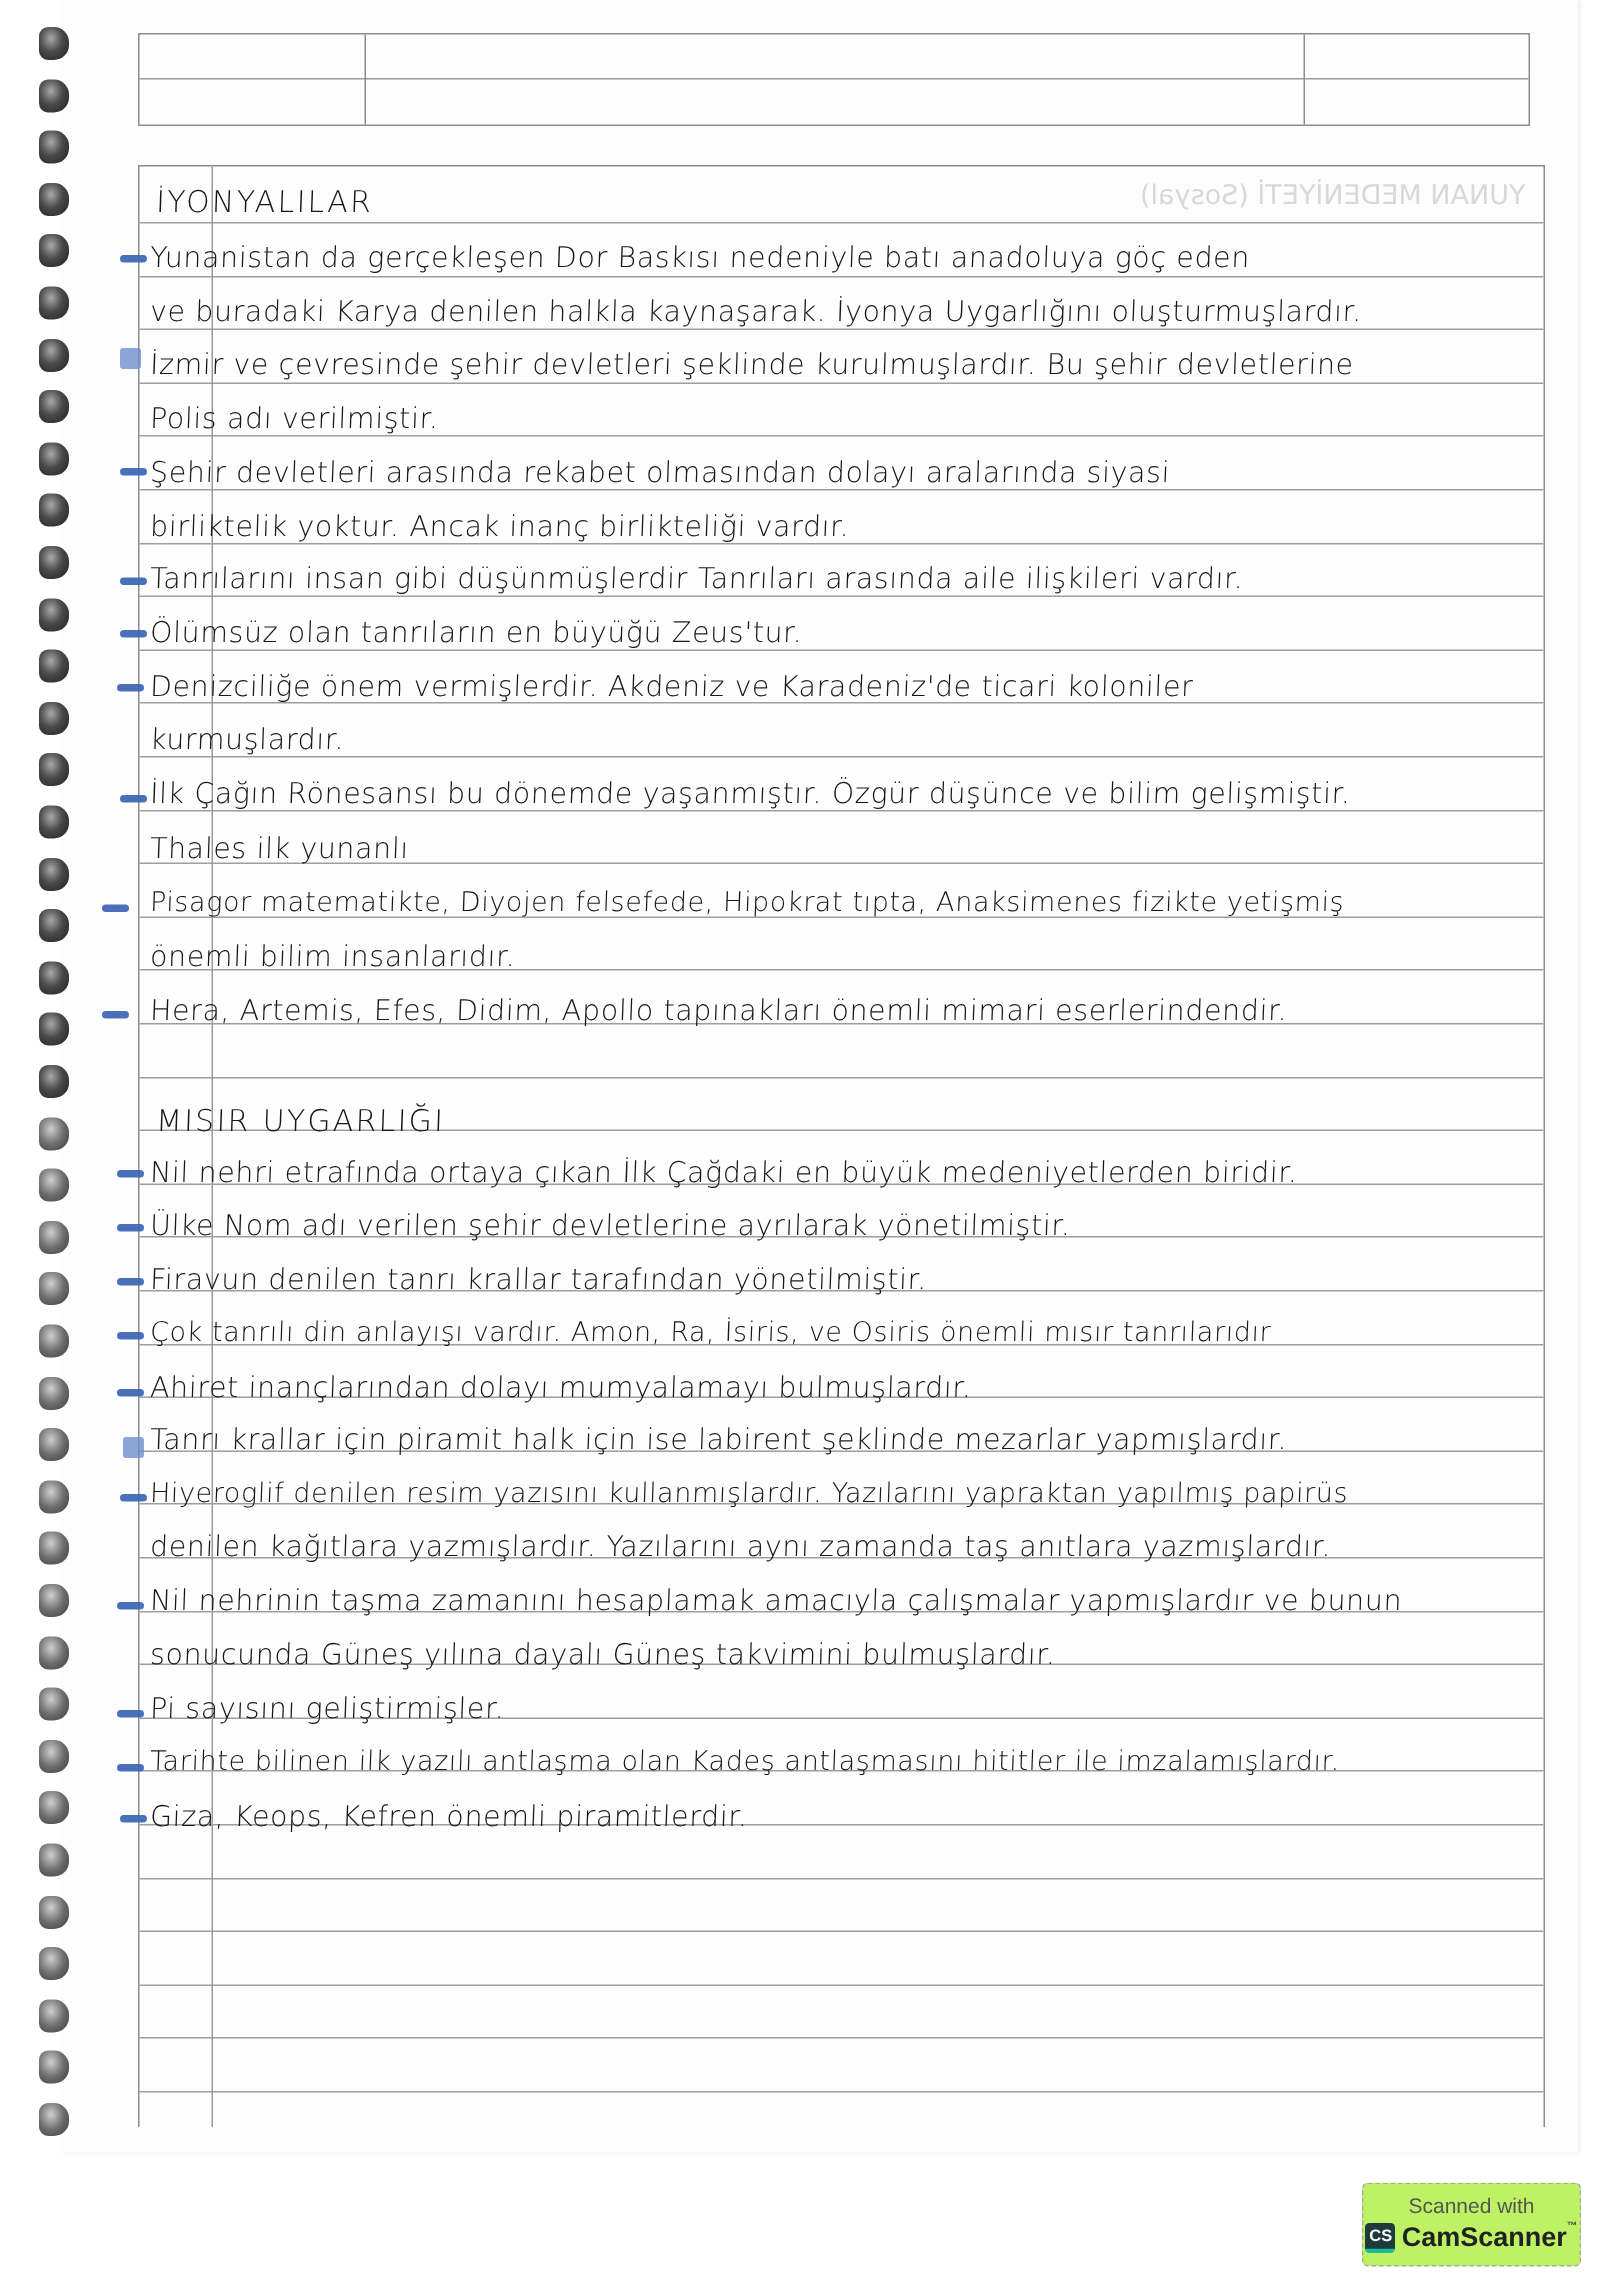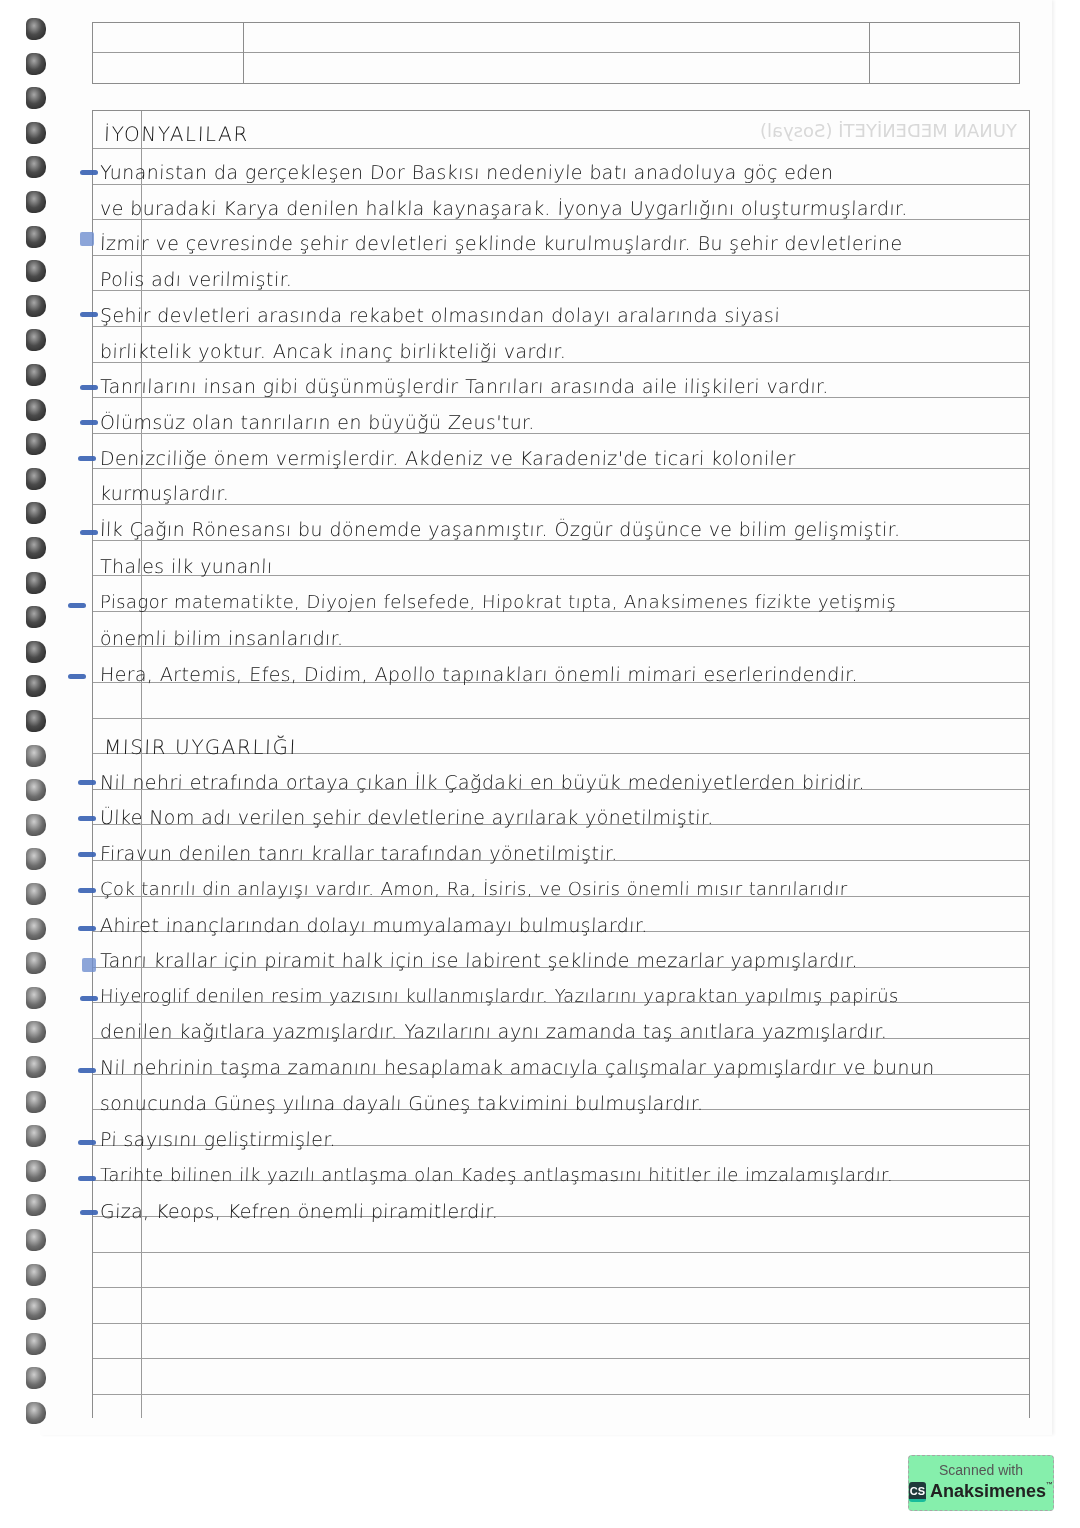--- a/index.html
+++ b/index.html
@@ -48,21 +48,21 @@
   }
   .bullet.box { width:14px; height:14px; border-radius:2px; background:#6f8fcf; opacity:0.8; }
 
   .bleed {
     position:absolute; color:#c9c9c9; font-size:18px; white-space:nowrap;
     font-family:"DejaVu Sans", sans-serif; transform:scaleX(-1); opacity:0.7;
   }
 
   .badge {
     position:absolute; left:908px; top:1455px; width:146px; height:56px;
-    border:1.5px dashed #a6a6a6; border-radius:4px; background:#86efac;
+    border:1.5px dashed #a6a6a6; border-radius:4px; background:#bef264;
     box-sizing:border-box; text-align:center;
   }
   .badge-top { font-family:"Liberation Sans", sans-serif; font-size:14px; color:#555; margin-top:6px; }
   .badge-bot { display:flex; align-items:center; justify-content:center; margin-top:3px; gap:4px; }
   .cs-logo {
     width:20px; height:20px; border-radius:3px; background:#1f3a3a;
     color:#fff; font-family:"Liberation Sans", sans-serif; font-weight:bold; font-size:11px;
     line-height:18px; text-align:center; border-bottom:3px solid #19bc9b; box-sizing:border-box;
   }
   .cs-name { font-family:"Liberation Sans", sans-serif; font-size:18px; color:#222; font-weight:600; }
@@ -216,15 +216,15 @@
 <div class="line" style="top:1128px;">Pi sayısını geliştirmişler.</div>
 <div class="bullet" style="left:78px; top:1176px;"></div>
 <div class="line" style="top:1164px; font-size:18px;">Tarihte bilinen ilk yazılı antlaşma olan Kadeş antlaşmasını hititler ile imzalamışlardır.</div>
 <div class="bullet" style="left:80px; top:1210px;"></div>
 <div class="line" style="top:1200px;">Giza, Keops, Kefren önemli piramitlerdir.</div>
 
 <div class="badge">
   <div class="badge-top">Scanned with</div>
   <div class="badge-bot">
     <div class="cs-logo">CS</div>
-    <span class="cs-name"><span>Anaksimenes</span><span class="tm">™</span></span>
+    <span class="cs-name"><span>CamScanner</span><span class="tm">™</span></span>
   </div>
 </div>
 
 </body></html>

